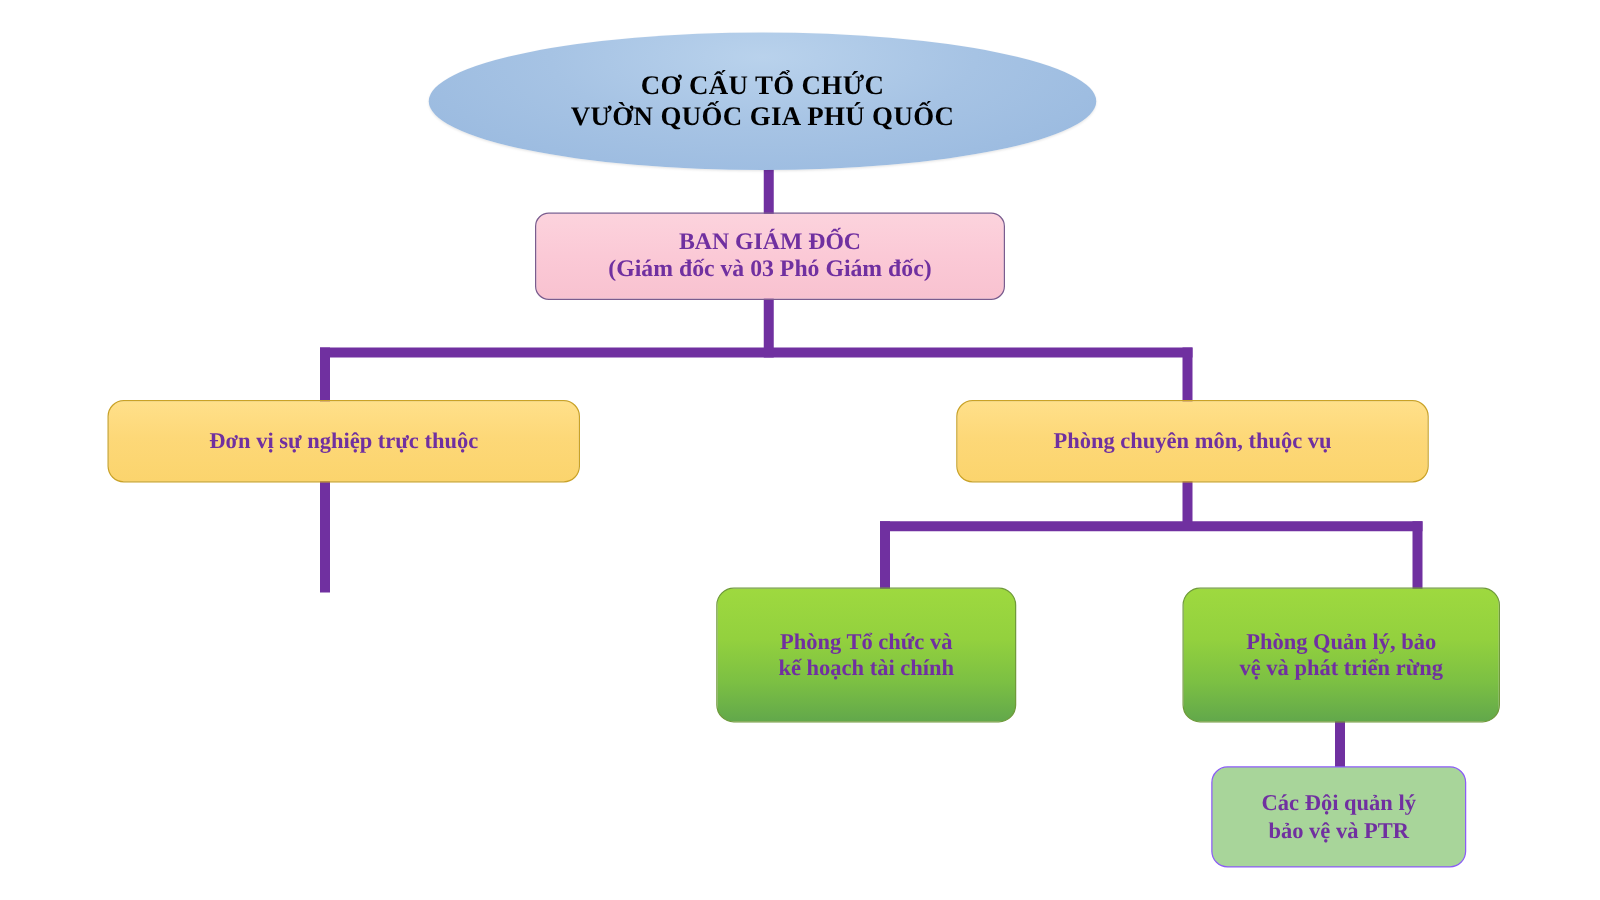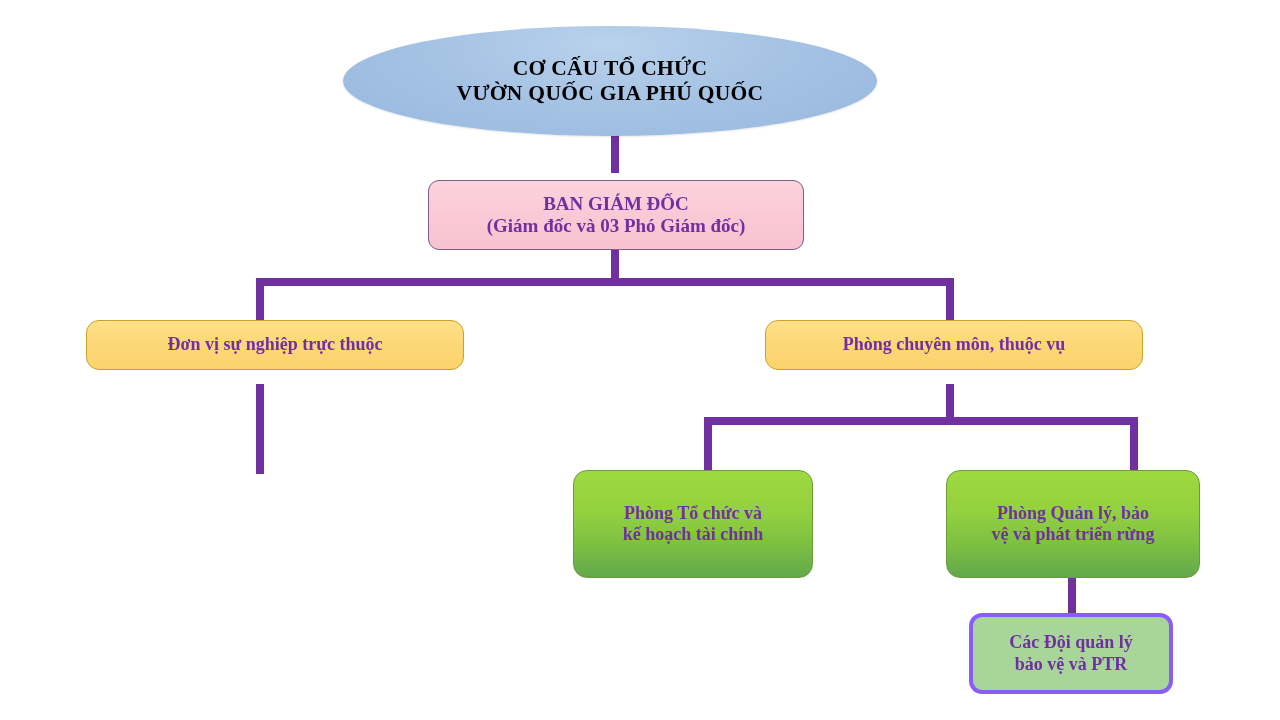--- a/index.html
+++ b/index.html
@@ -68,30 +68,29 @@
   
   .box-pink {
     left: 428px;
     top: 170px;
     width: 376px;
     height: 70px;
     border: 1.5px solid #7a5c8e;
     border-radius: 11px;
     background: linear-gradient(180deg, #fcd3dd 0%, #fbc9d6 50%, #f8c2d0 100%);
     font-size: 19px;
-    margin-top: 10px;
   }
 
   
   .box-yellow {
     border: 1.5px solid #c9a227;
     border-radius: 13px;
     background: linear-gradient(180deg, #ffe08a 0%, #fdd878 45%, #fbd46d 100%);
     font-size: 18px;
-    height: 50px;
+    height: 66px;
   }
   .box-yellow.left  { left: 86px;  top: 320px; width: 378px; }
   .box-yellow.right { left: 765px; top: 320px; width: 378px; }
 
   
   .box-green {
     border: 1px solid #6f9a3a;
     border-radius: 14px;
     background: linear-gradient(180deg, #9ed93f 0%, #93d13e 38%, #7cc043 70%, #62a84b 100%);
     font-size: 18px;
@@ -99,21 +98,21 @@
   .box-green.g1 { left: 128px; top: 470px; width: 272px; height: 108px; }
   .box-green.g2 { left: 573px; top: 470px; width: 240px; height: 108px; }
   .box-green.g3 { left: 946px; top: 470px; width: 254px; height: 108px; }
 
   
   .box-lightgreen {
     left: 969px;
     top: 613px;
     width: 204px;
     height: 81px;
-    border: 4px solid #8b5cf6;
+    border: 1px solid #8b5cf6;
     border-radius: 13px;
     background: #a8d59a;
     font-size: 18px;
   }
 </style>
 </head>
 <body>
 
 <div id="chart">
 

